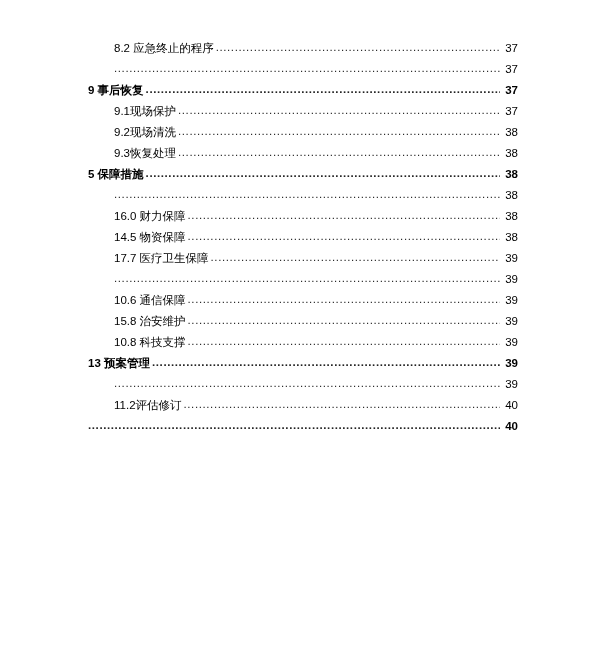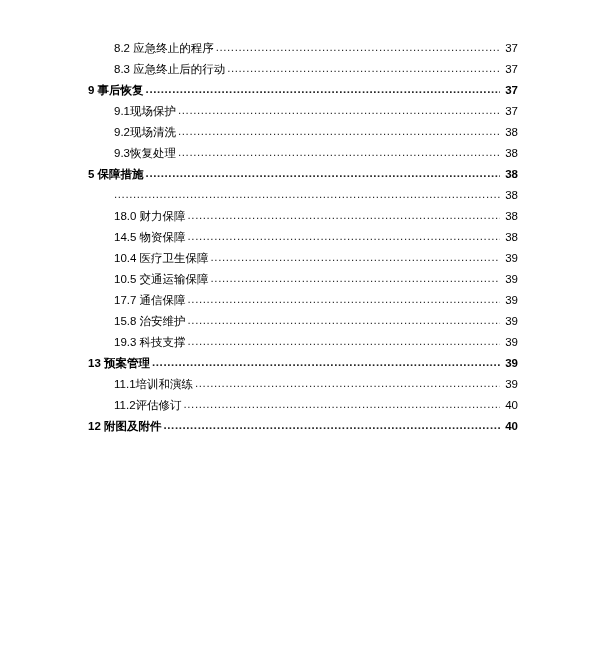--- a/index.html
+++ b/index.html
@@ -66,21 +66,20 @@
 <body>
 
 <div class="page">
   <div class="toc" id="toc-root">
       <div class="toc-entry lvl2">
         <span class="label">8.2 应急终止的程序</span>
         <span class="dots">.......................................................................................................................</span>
         <span class="page-num">37</span>
       </div>
       <div class="toc-entry lvl2">
-        <span class="label">8.3 应急终止后的行动</span>
         <span class="dots">.......................................................................................................................</span>
         <span class="page-num">37</span>
       </div>
       <div class="toc-entry lvl1">
         <span class="label">9 事后恢复</span>
         <span class="dots">.......................................................................................................................</span>
         <span class="page-num">37</span>
       </div>
       <div class="toc-entry lvl2">
         <span class="label">9.1现场保护</span>
@@ -100,68 +99,65 @@
       <div class="toc-entry lvl1">
         <span class="label">5 保障措施</span>
         <span class="dots">.......................................................................................................................</span>
         <span class="page-num">38</span>
       </div>
       <div class="toc-entry lvl2">
         <span class="dots">.......................................................................................................................</span>
         <span class="page-num">38</span>
       </div>
       <div class="toc-entry lvl2">
-        <span class="label">18.0 财力保障</span>
+        <span class="label">16.0 财力保障</span>
         <span class="dots">.......................................................................................................................</span>
         <span class="page-num">38</span>
       </div>
       <div class="toc-entry lvl2">
         <span class="label">14.5 物资保障</span>
         <span class="dots">.......................................................................................................................</span>
         <span class="page-num">38</span>
       </div>
       <div class="toc-entry lvl2">
-        <span class="label">10.4 医疗卫生保障</span>
+        <span class="label">17.7 医疗卫生保障</span>
         <span class="dots">.......................................................................................................................</span>
         <span class="page-num">39</span>
       </div>
       <div class="toc-entry lvl2">
-        <span class="label">10.5 交通运输保障</span>
         <span class="dots">.......................................................................................................................</span>
         <span class="page-num">39</span>
       </div>
       <div class="toc-entry lvl2">
-        <span class="label">17.7 通信保障</span>
+        <span class="label">10.6 通信保障</span>
         <span class="dots">.......................................................................................................................</span>
         <span class="page-num">39</span>
       </div>
       <div class="toc-entry lvl2">
         <span class="label">15.8 治安维护</span>
         <span class="dots">.......................................................................................................................</span>
         <span class="page-num">39</span>
       </div>
       <div class="toc-entry lvl2">
-        <span class="label">19.3 科技支撑</span>
+        <span class="label">10.8 科技支撑</span>
         <span class="dots">.......................................................................................................................</span>
         <span class="page-num">39</span>
       </div>
       <div class="toc-entry lvl1">
         <span class="label">13 预案管理</span>
         <span class="dots">.......................................................................................................................</span>
         <span class="page-num">39</span>
       </div>
       <div class="toc-entry lvl2">
-        <span class="label">11.1培训和演练</span>
         <span class="dots">.......................................................................................................................</span>
         <span class="page-num">39</span>
       </div>
       <div class="toc-entry lvl2">
         <span class="label">11.2评估修订</span>
         <span class="dots">.......................................................................................................................</span>
         <span class="page-num">40</span>
       </div>
       <div class="toc-entry lvl1">
-        <span class="label">12 附图及附件</span>
         <span class="dots">.......................................................................................................................</span>
         <span class="page-num">40</span>
       </div>
     </div>
 </div>
 
 </body></html>

